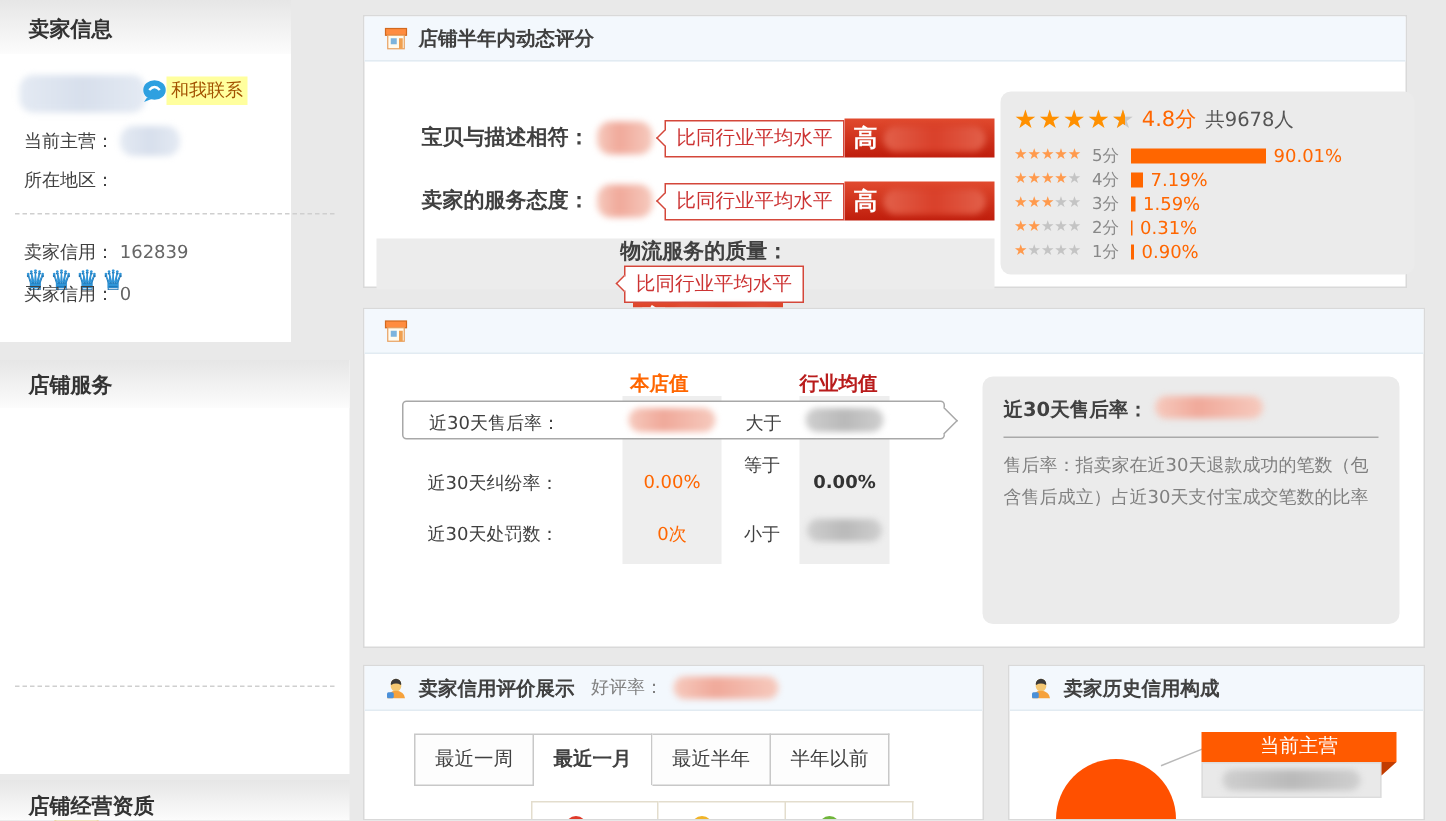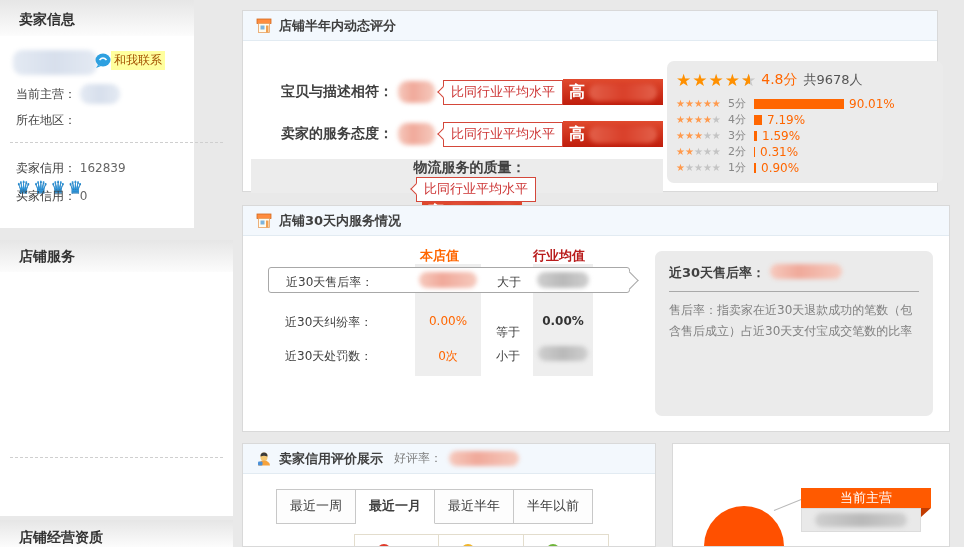--- a/index.html
+++ b/index.html
@@ -236,39 +236,38 @@
   </div>
 
   <div class="panel main-panel" style="left:242px;top:205px;width:708px;height:227px;">
     <div class="main-head">
       <svg width="16" height="16" viewBox="0 0 16 16">
         <rect x="1" y="1" width="14" height="4.5" fill="#ff8c3f" stroke="#d2691e" stroke-width="0.8"></rect>
         <rect x="2.5" y="5.5" width="11" height="9" fill="#fffbee" stroke="#e8a05f" stroke-width="0.8"></rect>
         <rect x="4.5" y="7.5" width="4" height="4" fill="#7db4dd"></rect>
         <rect x="10" y="7.5" width="2.5" height="7" fill="#f0a050"></rect>
       </svg>
-      <span class="ttl">店铺30天内服务情况</span>
     </div>
 
     <div class="colhead" style="left:177px;top:41px;color:#ff6600;">本店值</div>
     <div class="colhead" style="left:290px;top:41px;color:#b91c1c;">行业均值</div>
     <div class="graycol" style="left:172px;top:58px;width:66px;height:112px;"></div>
     <div class="graycol" style="left:290px;top:58px;width:60px;height:112px;"></div>
 
     <div class="row1-box">
       <span class="svc-label" style="left:17px;top:6px;">近30天售后率：</span>
       <span class="redact r-pink" style="position:absolute;left:150px;top:4px;width:58px;height:16px;"></span>
       <span class="svc-label" style="left:228px;top:6px;">大于</span>
       <span class="redact r-gray" style="position:absolute;left:268px;top:4px;width:52px;height:16px;"></span>
     </div>
 
     <div>
       <span class="svc-label" style="left:42px;top:108px;">近30天纠纷率：</span>
       <span class="svc-val" style="left:172px;top:108px;width:66px;color:#ff6600;">0.00%</span>
-      <span class="svc-label" style="left:253px;top:118px;font-family:Liberation Serif, serif;">等于</span>
+      <span class="svc-label" style="left:253px;top:96px;font-family:Liberation Serif, serif;">等于</span>
       <span class="svc-val" style="left:290px;top:108px;width:60px;color:#333;font-weight:bold;">0.00%</span>
     </div>
     <div>
       <span class="svc-label" style="left:42px;top:142px;">近30天处罚数：</span>
       <span class="svc-val" style="left:172px;top:142px;width:66px;color:#ff6600;">0次</span>
       <span class="svc-label" style="left:253px;top:142px;">小于</span>
       <span class="redact r-gray" style="position:absolute;left:295px;top:140px;width:50px;height:15px;"></span>
     </div>
 
     <div class="detail-box">
@@ -306,20 +305,29 @@
       <div class="rate-cell">
           <span class="face" style="background:#f0b428;"></span>
         </div>
       <div class="rate-cell">
           <span class="face" style="background:#6fb53a;"></span>
         </div>
     </div>
   </div>
 
   <div class="panel main-panel" style="left:672px;top:443px;width:278px;height:104px;overflow:hidden;">
+    <div class="main-head">
+      <svg width="16" height="16" viewBox="0 0 16 16">
+        <path d="M4.5 5 a3.5 3.5 0 0 1 7 0 l0 1.5 a3.5 3.5 0 0 1 -7 0 z" fill="#f5c873"></path>
+        <path d="M4.5 5 a3.5 3.5 0 0 1 7 0 l-0.2 0.6 q-3.3 -1.8 -6.6 0 z" fill="#3a3a3a"></path>
+        <path d="M2 14.5 a6 5 0 0 1 12 0 z" fill="#f6a23c"></path>
+        <rect x="2" y="10.5" width="4.5" height="4" fill="#4a90d9" rx="1"></rect>
+      </svg>
+      <span class="ttl">卖家历史信用构成</span>
+    </div>
     <div class="pie"></div>
     <div class="connector"></div>
     <div class="ribbon">当前主营</div>
     <div class="callout-body">
       <span class="redact r-gray" style="position:absolute;left:13px;top:4px;width:92px;height:14px;"></span>
     </div>
     <div class="ribbon-fold"></div>
   </div>
 
 </div>

